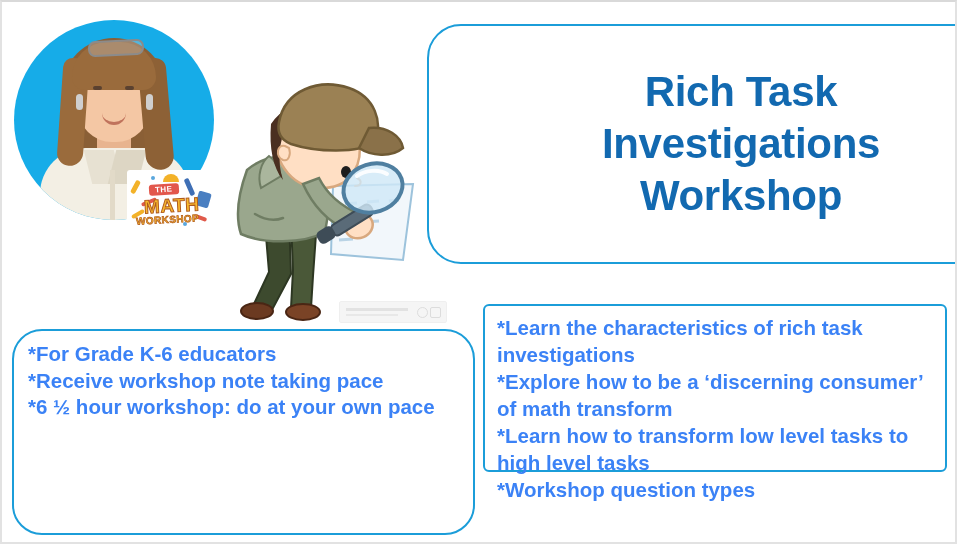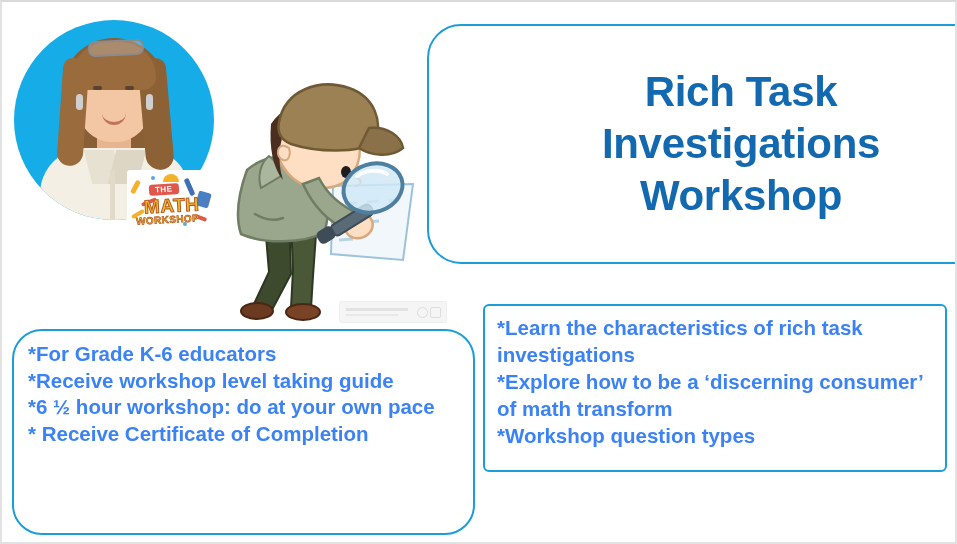--- a/index.html
+++ b/index.html
@@ -403,27 +403,27 @@
 
   <div id="title-box" class="rbox">
     <div id="title-text">Rich Task
 Investigations
 Workshop</div>
   </div>
 
   <div id="left-box" class="rbox">
     <div id="left-list" class="bullet-list">
       <div>*For Grade K-6 educators</div>
-      <div>*Receive workshop level taking guide</div>
+      <div>*Receive workshop note taking pace</div>
       <div>*6 ½  hour workshop: do at your own pace</div>
-      <div>* Receive Certificate of Completion</div>
     </div>
   </div>
 
   <div id="right-box" class="rbox">
     <div id="right-list" class="bullet-list">
       <div>*Learn the characteristics of rich task investigations</div>
       <div>*Explore how to be a ‘discerning consumer’ of math transform</div>
+      <div>*Learn how to transform low level tasks to high level tasks</div>
       <div>*Workshop question types</div>
     </div>
   </div>
 
 </div>
 
 </body></html>

